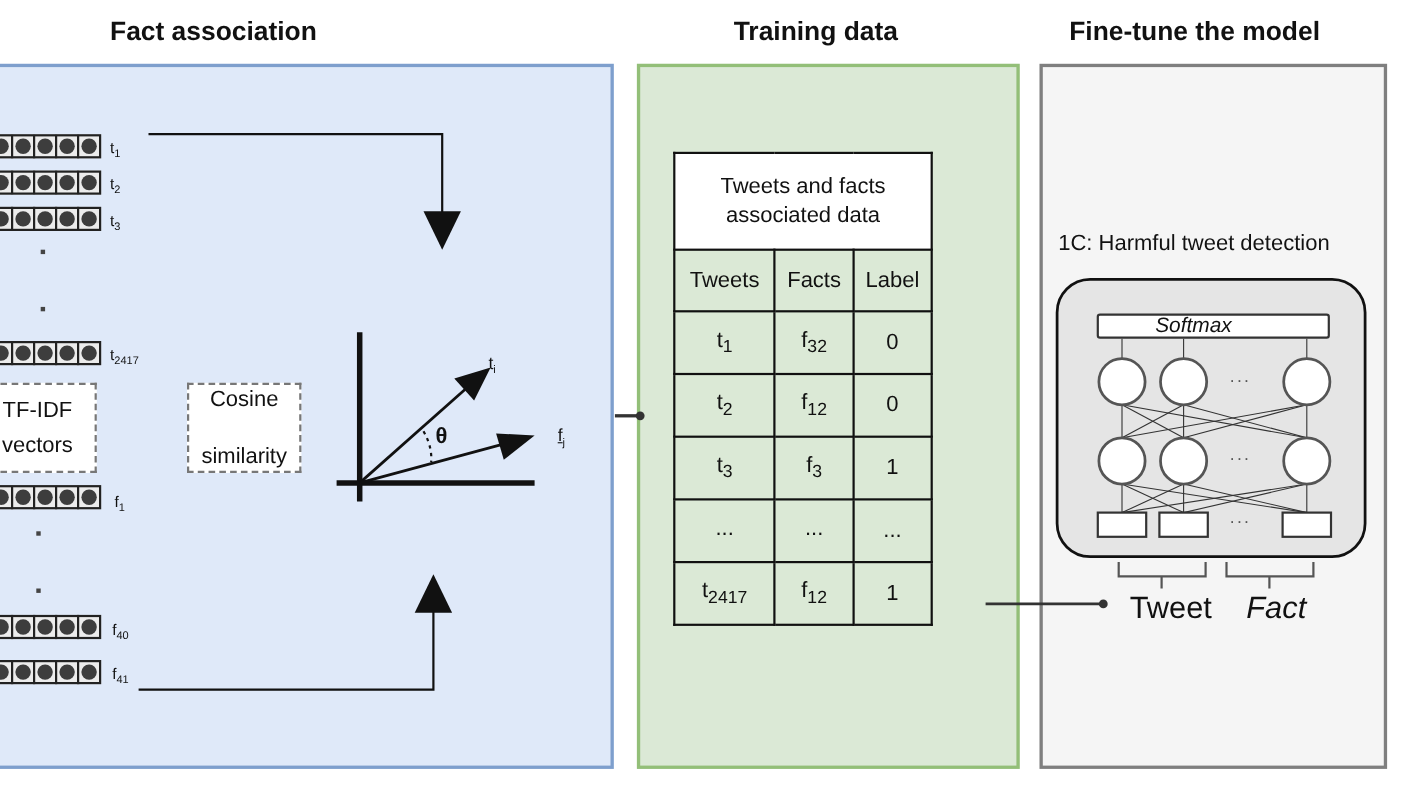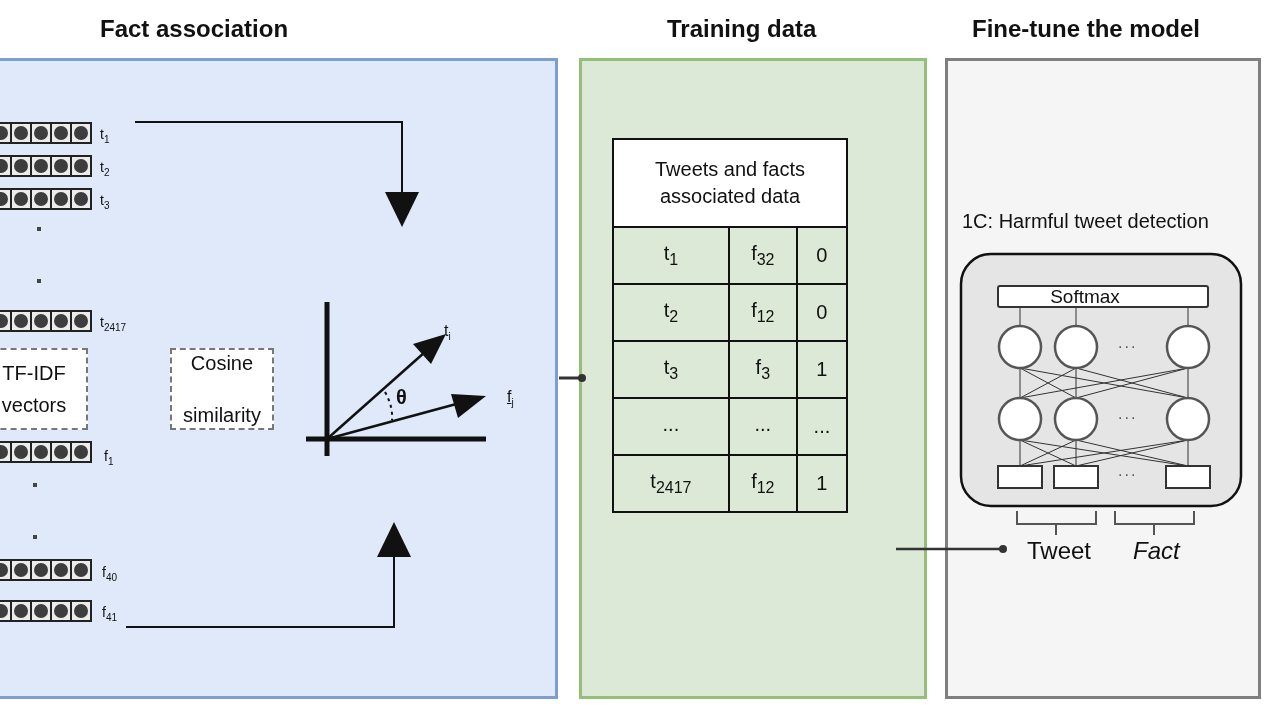--- a/index.html
+++ b/index.html
@@ -37,21 +37,21 @@
     position: absolute; left: 612px; top: 138px; width: 236px; border-collapse: collapse;
     font-size: 20px; text-align: center; background: #dbe9d6;
   }
   table.train td, table.train th { border: 2px solid #111; font-weight: normal; padding: 0; }
   table.train .cap { background: #fff; height: 86px; line-height: 27px; }
   table.train .hdr td { height: 54px; }
   table.train .row td { height: 55px; }
   table.train sub { font-size: 16px; }
 
   .model-sub { position: absolute; left: 962px; top: 210px; font-size: 20px; white-space: nowrap; }
-  .under-label { position: absolute; font-size: 24px; top: 537px; }
+  .under-label { position: absolute; font-size: 28px; top: 537px; }
   svg.overlay { position: absolute; left: 0; top: 0; }
 </style>
 </head>
 <body>
 
 <div class="section-title" style="left:100px;">Fact association</div>
 <div class="section-title" style="left:667px;">Training data</div>
 <div class="section-title" style="left:972px;">Fine-tune the model</div>
 
 <div class="panel" id="panel-fact"></div>
@@ -275,20 +275,25 @@
 
 <div class="vec-label" style="left:444px;top:322px;font-size:16px;"><span>t</span><sub>i</sub></div>
 <div class="vec-label" style="left:507px;top:388px;font-size:16px;text-decoration:underline;"><span>f</span><sub>j</sub></div>
 <div class="vec-label" style="left:396px;top:386px;font-size:20px;font-weight:bold;">θ</div>
 
 <table class="train">
   <tbody>
       <tr>
         <td colspan="3" class="cap"><span>Tweets and facts</span><br><span>associated data</span></td>
       </tr>
+  <tr class="hdr">
+    <td>Tweets</td>
+    <td>Facts</td>
+    <td>Label</td>
+  </tr>
   <tr class="row">
     <td><span>t</span><sub>1</sub></td>
     <td><span>f</span><sub>32</sub></td>
     <td>0</td>
   </tr>
   <tr class="row">
     <td><span>t</span><sub>2</sub></td>
     <td><span>f</span><sub>12</sub></td>
     <td>0</td>
   </tr>
@@ -304,18 +309,18 @@
   </tr>
   <tr class="row">
     <td><span>t</span><sub>2417</sub></td>
     <td><span>f</span><sub>12</sub></td>
     <td>1</td>
   </tr>
 </tbody>
   </table>
 
 <div class="model-sub">1C: Harmful tweet detection</div>
-<div style="position:absolute;left:998px;top:286px;width:174px;text-align:center;font-size:19px;line-height:21px;">Softmax</div>
+<div style="position:absolute;left:998px;top:286px;width:174px;text-align:center;font-size:19px;line-height:21px;font-style:italic;">Softmax</div>
 <div style="position:absolute;left:1118px;top:334px;font-size:16px;letter-spacing:2px;color:#555;">...</div>
 <div style="position:absolute;left:1118px;top:405px;font-size:16px;letter-spacing:2px;color:#555;">...</div>
 <div style="position:absolute;left:1118px;top:462px;font-size:16px;letter-spacing:2px;color:#555;">...</div>
 <div class="under-label" style="left:1027px;">Tweet</div>
 <div class="under-label" style="left:1133px;font-style:italic;">Fact</div>
 
 </body></html>

